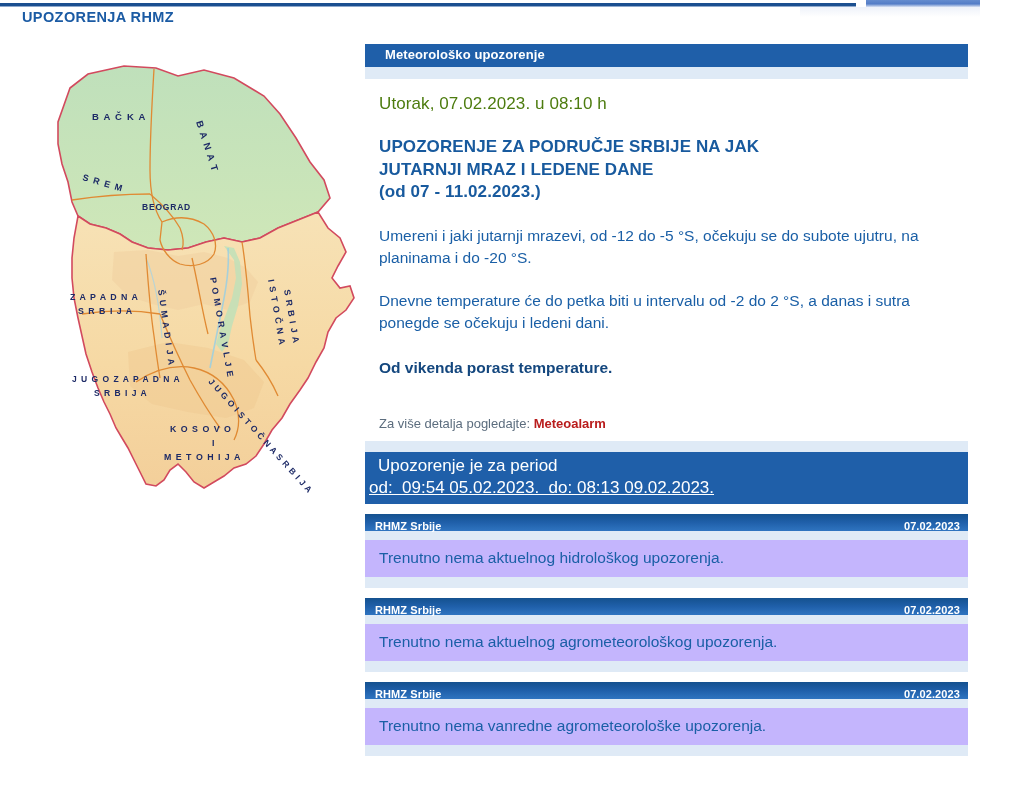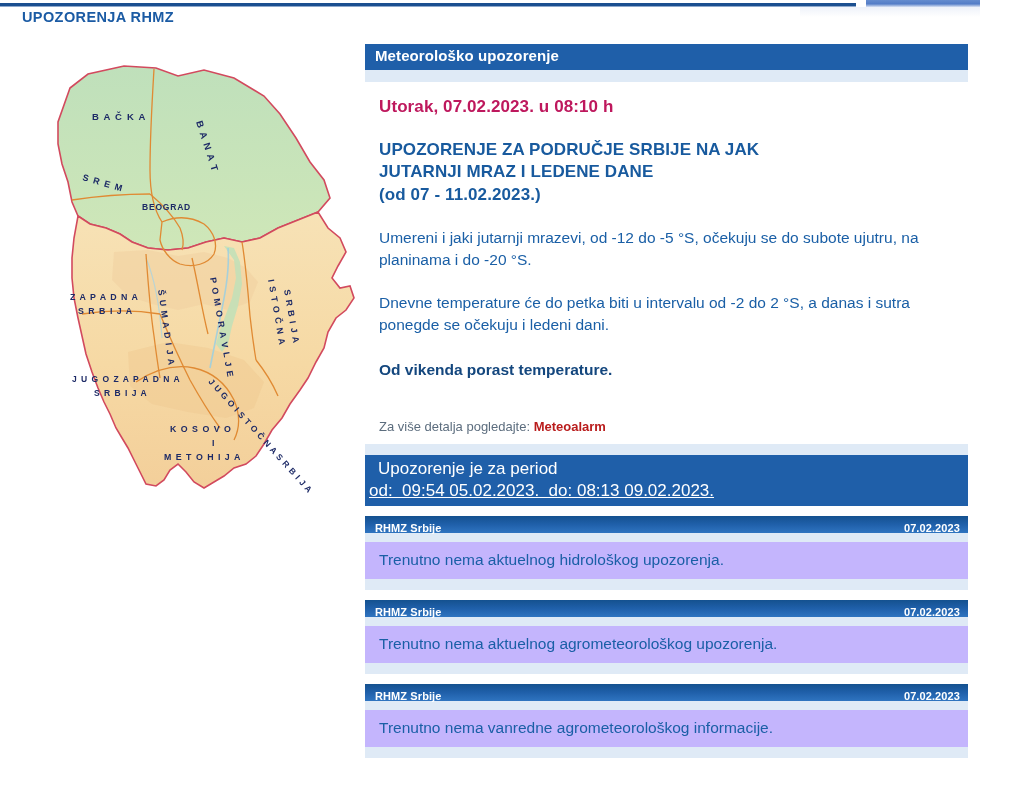--- a/index.html
+++ b/index.html
@@ -77,39 +77,39 @@
   #content-col {
     position: absolute;
     left: 365px;
     top: 44px;
     width: 603px;
   }
 
   .bar-head {
     background: #1f5fa9;
     color: #ffffff;
-    font-size: 15px;
-    font-weight: bold;
-    padding: 3px 0 4px 10px;
+    font-size: 13px;
+    font-weight: bold;
+    padding: 3px 0 4px 20px;
     line-height: 1.25;
     letter-spacing: .1px;
   }
   .bar-lightstrip {
     background: #dfeaf6;
     height: 12px;
   }
 
   .body-pad {
     padding: 0 10px 0 14px;
   }
 
   .line-date {
     font-size: 17px;
-    font-weight: bold;
-    color: #be185d;
+    font-weight: normal;
+    color: #4d7c0f;
     margin: 15px 0 0 0;
     letter-spacing: .1px;
   }
   .headline {
     font-size: 17px;
     font-weight: bold;
     color: #185a9e;
     margin: 22px 0 0 0;
     line-height: 1.32;
     letter-spacing: .1px;
@@ -343,17 +343,17 @@
     <div class="notice-body">Trenutno nema aktuelnog agrometeorološkog upozorenja.</div>
     <div class="notice-foot"></div>
   </div>
 
   <div class="notice">
     <div class="notice-head">
       <span class="src">RHMZ Srbije</span>
       <span class="date">07.02.2023</span>
     </div>
     <div class="notice-sub"></div>
-    <div class="notice-body">Trenutno nema vanredne agrometeorološkog informacije.</div>
+    <div class="notice-body">Trenutno nema vanredne agrometeorološke upozorenja.</div>
     <div class="notice-foot"></div>
   </div>
 
 </div>
 
 </body></html>

